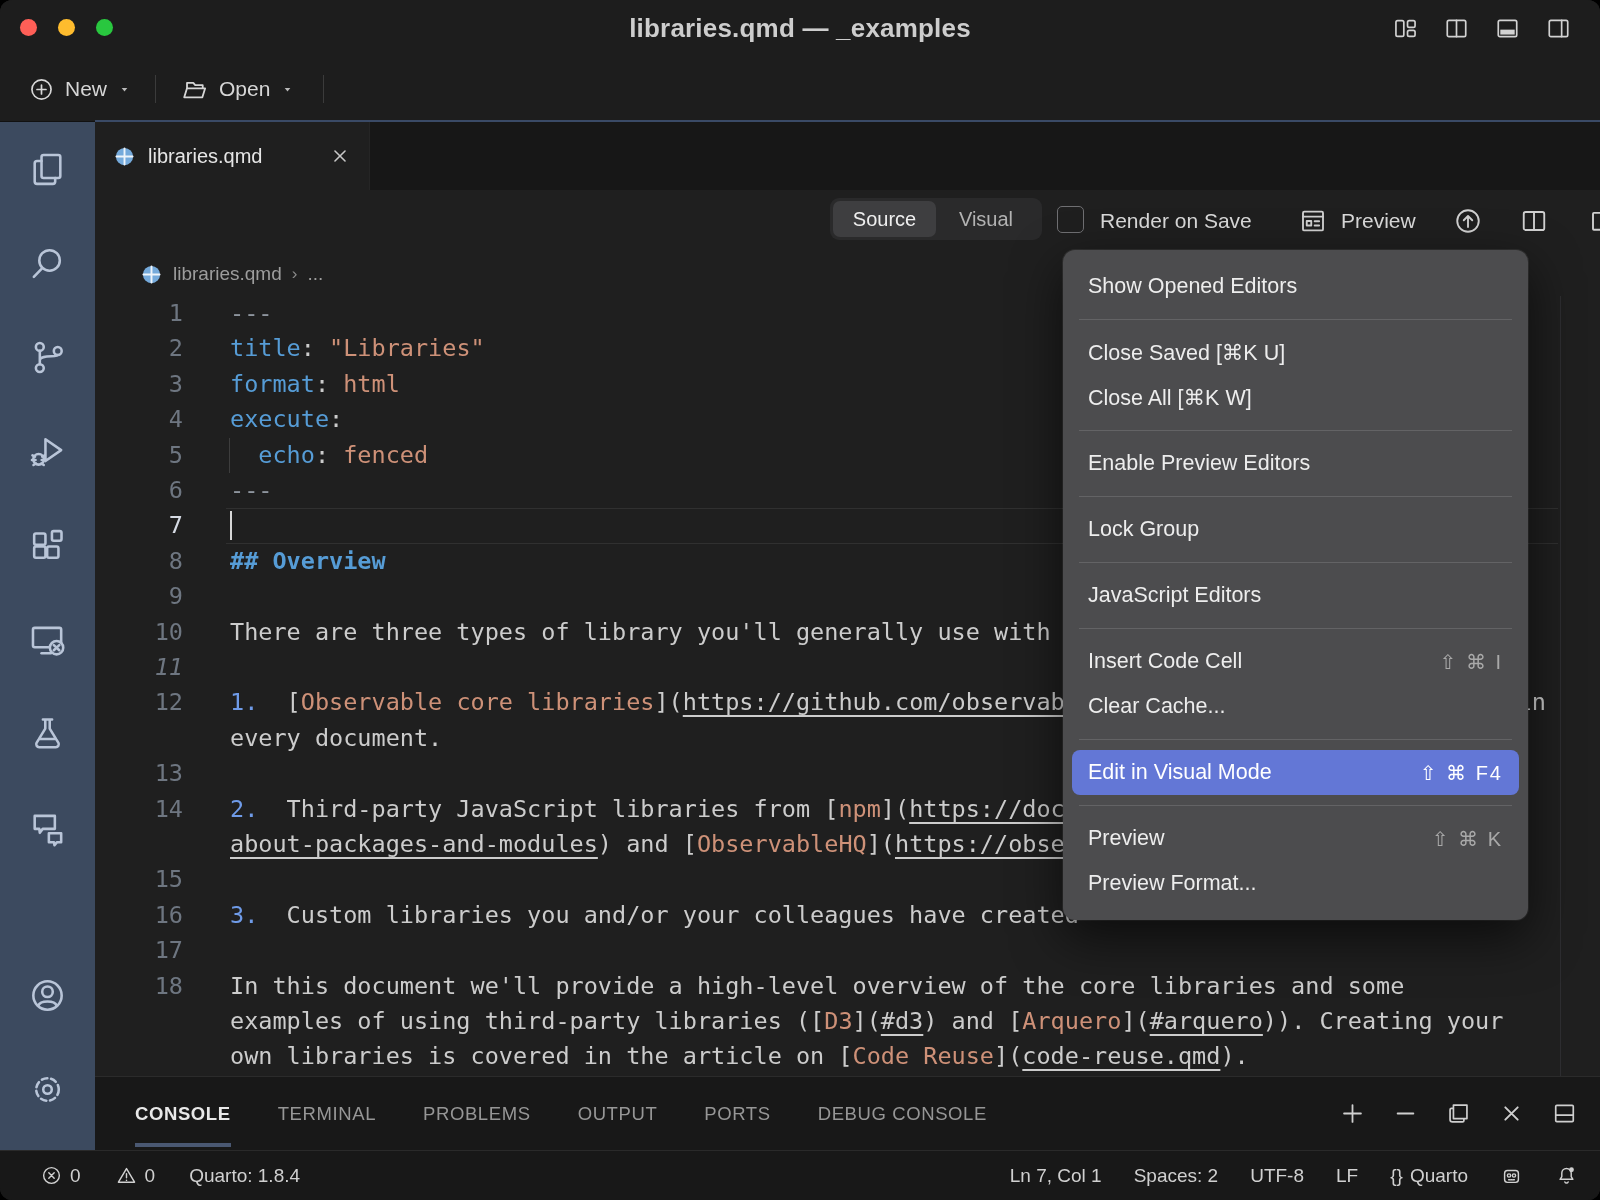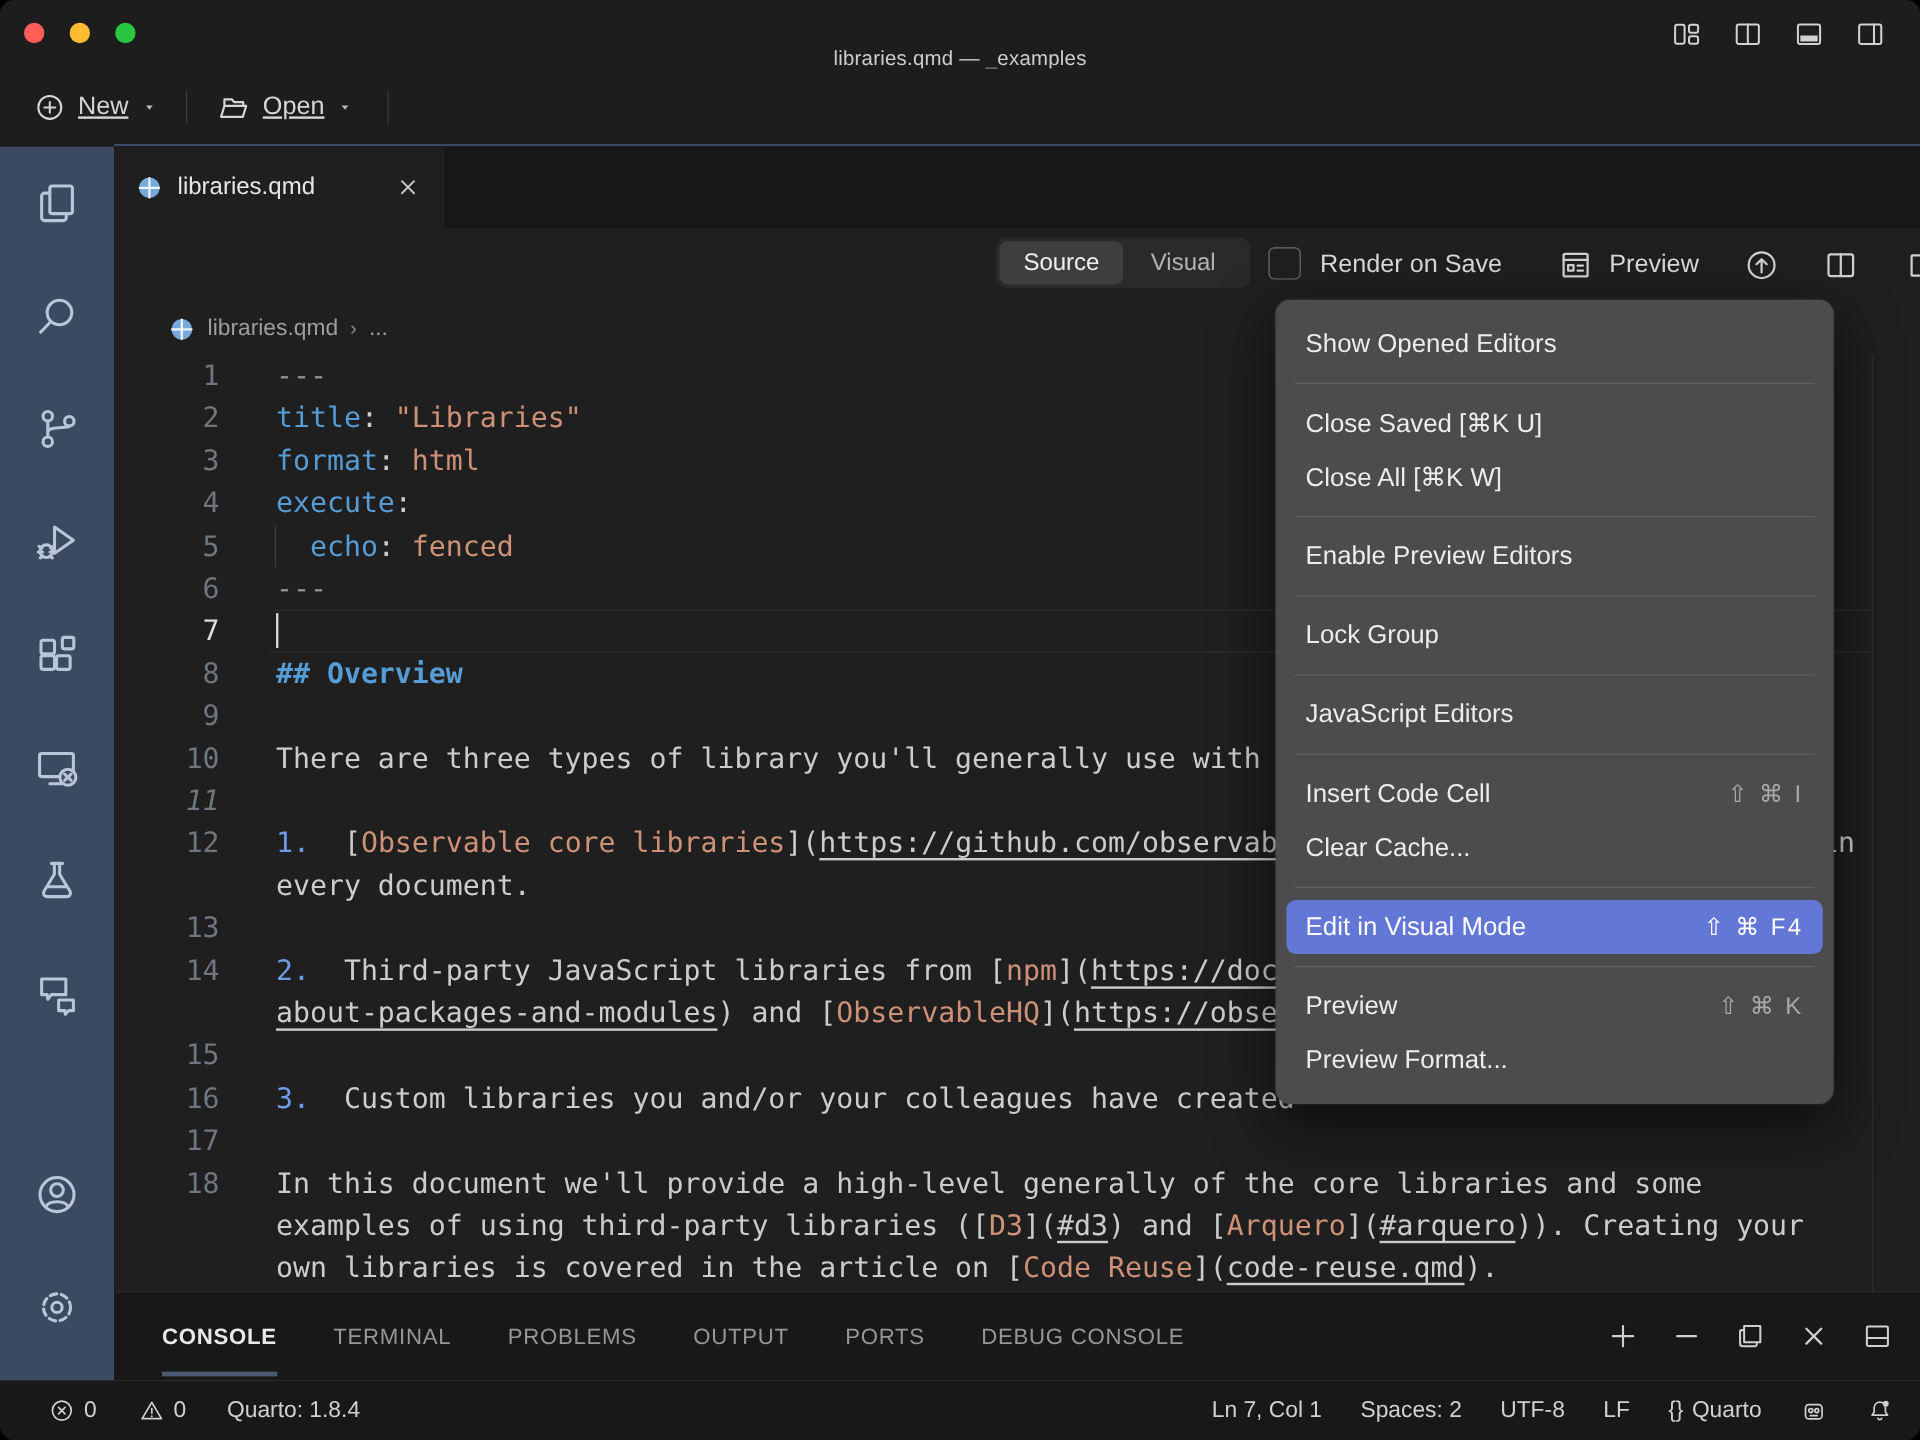--- a/index.html
+++ b/index.html
@@ -8,28 +8,28 @@
     -webkit-font-smoothing:antialiased;}
   .abs{position:absolute;}
   .ic{display:inline-flex;align-items:center;justify-content:center;}
   .ic svg{width:100%;height:100%;fill:none;stroke:currentColor;stroke-width:1.5;
     stroke-linecap:round;stroke-linejoin:round;}
 
   
   .titlebar{left:0;top:0;width:100%;height:57px;background:#1d1d1d;}
   .tl{position:absolute;top:19px;width:17px;height:17px;border-radius:50%;}
   .win-title{position:absolute;left:0;right:0;top:0;height:57px;display:flex;align-items:center;
-    justify-content:center;font-size:17px;font-weight:400;color:#cdcdcd;letter-spacing:.2px;margin-top:20px;}
+    justify-content:center;font-size:26px;font-weight:700;color:#cdcdcd;letter-spacing:.2px;}
   .tb-controls{position:absolute;top:15px;right:28px;display:flex;gap:24px;color:#d2d2d2;}
   .tb-controls .ic{width:27px;height:27px;}
 
   
   .toolbar{left:0;top:57px;width:100%;height:64px;background:#1d1d1d;border-bottom:1px solid #111;}
   .tbtn{position:absolute;top:0;height:64px;display:flex;align-items:center;gap:10px;
-    color:#d6d6d6;font-size:21px;text-decoration:underline;}
+    color:#d6d6d6;font-size:21px;}
   .tsep{position:absolute;top:18px;width:1px;height:28px;background:#3b3b3b;}
   .caret{width:15px;height:15px;color:#b9b9b9;}
   .searchbox{position:absolute;left:592px;top:66px;width:310px;height:46px;background:#242425;
     border:1px solid #3a3a3c;border-radius:9px;display:flex;align-items:center;justify-content:center;
     gap:10px;color:#d2d2d2;font-size:20px;}
   .searchbox .chev{position:absolute;right:14px;width:18px;height:18px;color:#bdbdbd;}
   .pillbtn{position:absolute;top:66px;height:46px;background:#202021;border:1px solid #3a3a3c;
     border-radius:9px;display:flex;align-items:center;gap:11px;padding:0 18px;font-size:20px;color:#d6d6d6;}
 
   
@@ -475,21 +475,21 @@
       <div class="crow" style="top: 601.8px;">
         <span class="gut">16</span>
         <span class="lin"><span class="t-n">3.</span><span class="t-p">  Custom libraries you and/or your colleagues have created</span></span>
       </div>
       <div class="crow" style="top: 637.2px;">
         <span class="gut">17</span>
         <span class="lin"></span>
       </div>
       <div class="crow" style="top: 672.6px;">
         <span class="gut">18</span>
-        <span class="lin"><span class="t-p">In this document we'll provide a high-level generally of the core libraries and some</span></span>
+        <span class="lin"><span class="t-p">In this document we'll provide a high-level overview of the core libraries and some</span></span>
       </div>
       <div class="crow" style="top: 708px;">
         <span class="gut"></span>
         <span class="lin"><span class="t-p">examples of using third-party libraries ([</span><span class="t-l">D3</span><span class="t-p">](</span><span class="t-u">#d3</span><span class="t-p">) and [</span><span class="t-l">Arquero</span><span class="t-p">](</span><span class="t-u">#arquero</span><span class="t-p">)). Creating your</span></span>
       </div>
       <div class="crow" style="top: 743.4px;">
         <span class="gut"></span>
         <span class="lin"><span class="t-p">own libraries is covered in the article on [</span><span class="t-l">Code Reuse</span><span class="t-p">](</span><span class="t-u">code-reuse.qmd</span><span class="t-p">).</span></span>
       </div>
     </div>

